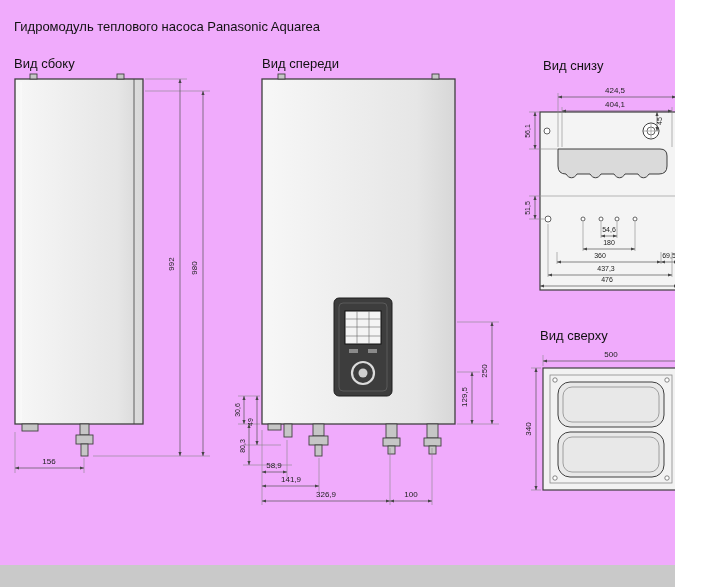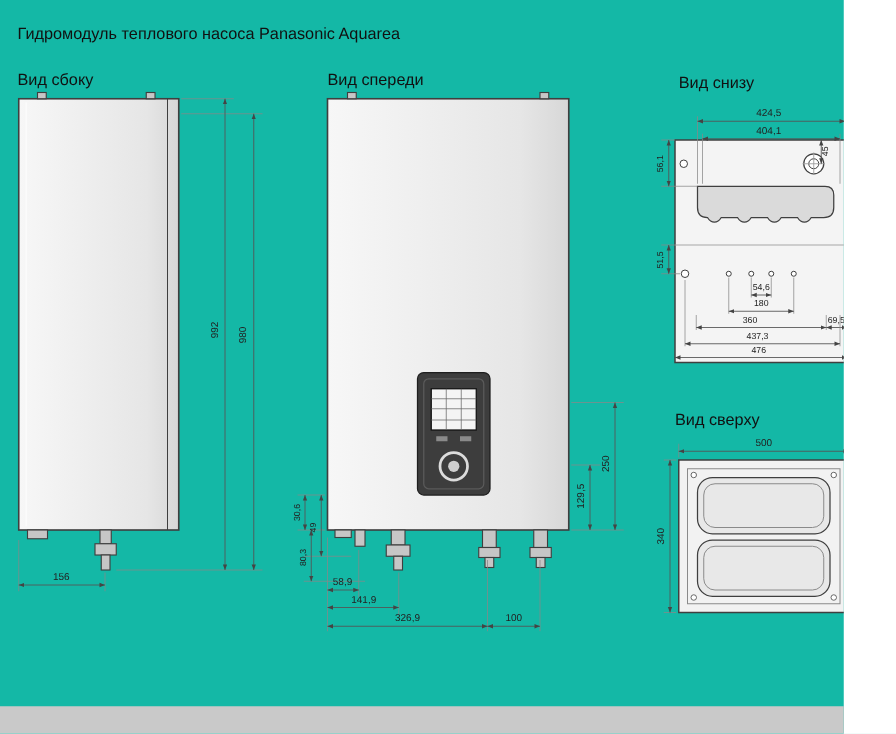--- a/index.html
+++ b/index.html
@@ -1,16 +1,16 @@
 <!DOCTYPE html>
 <html><head>
 <meta charset="utf-8">
 <style>
   html,body{margin:0;padding:0;background:#fff;}
-  .canvas{position:relative;width:675px;height:587px;background:#14b8a6;overflow:hidden;
+  .canvas{position:relative;width:675px;height:587px;background:#f0abfc;overflow:hidden;
           font-family:"Liberation Sans", sans-serif;}
   svg{position:absolute;left:0;top:0;}
   text{font-family:"Liberation Sans", sans-serif;}
   .title-t{font-size:13px;fill:#111;}
   .vlabel{font-size:13px;fill:#111;}
   .dim{font-size:8px;fill:#222;}
   .dim7{font-size:7px;fill:#222;}
   .obj2{fill:#c6c6c6;stroke:#3f3f3f;stroke-width:.9;}
   .thin{stroke:#3f3f3f;stroke-width:.8;fill:none;}
   .faint{stroke:#9a9a9a;stroke-width:.7;fill:none;}

